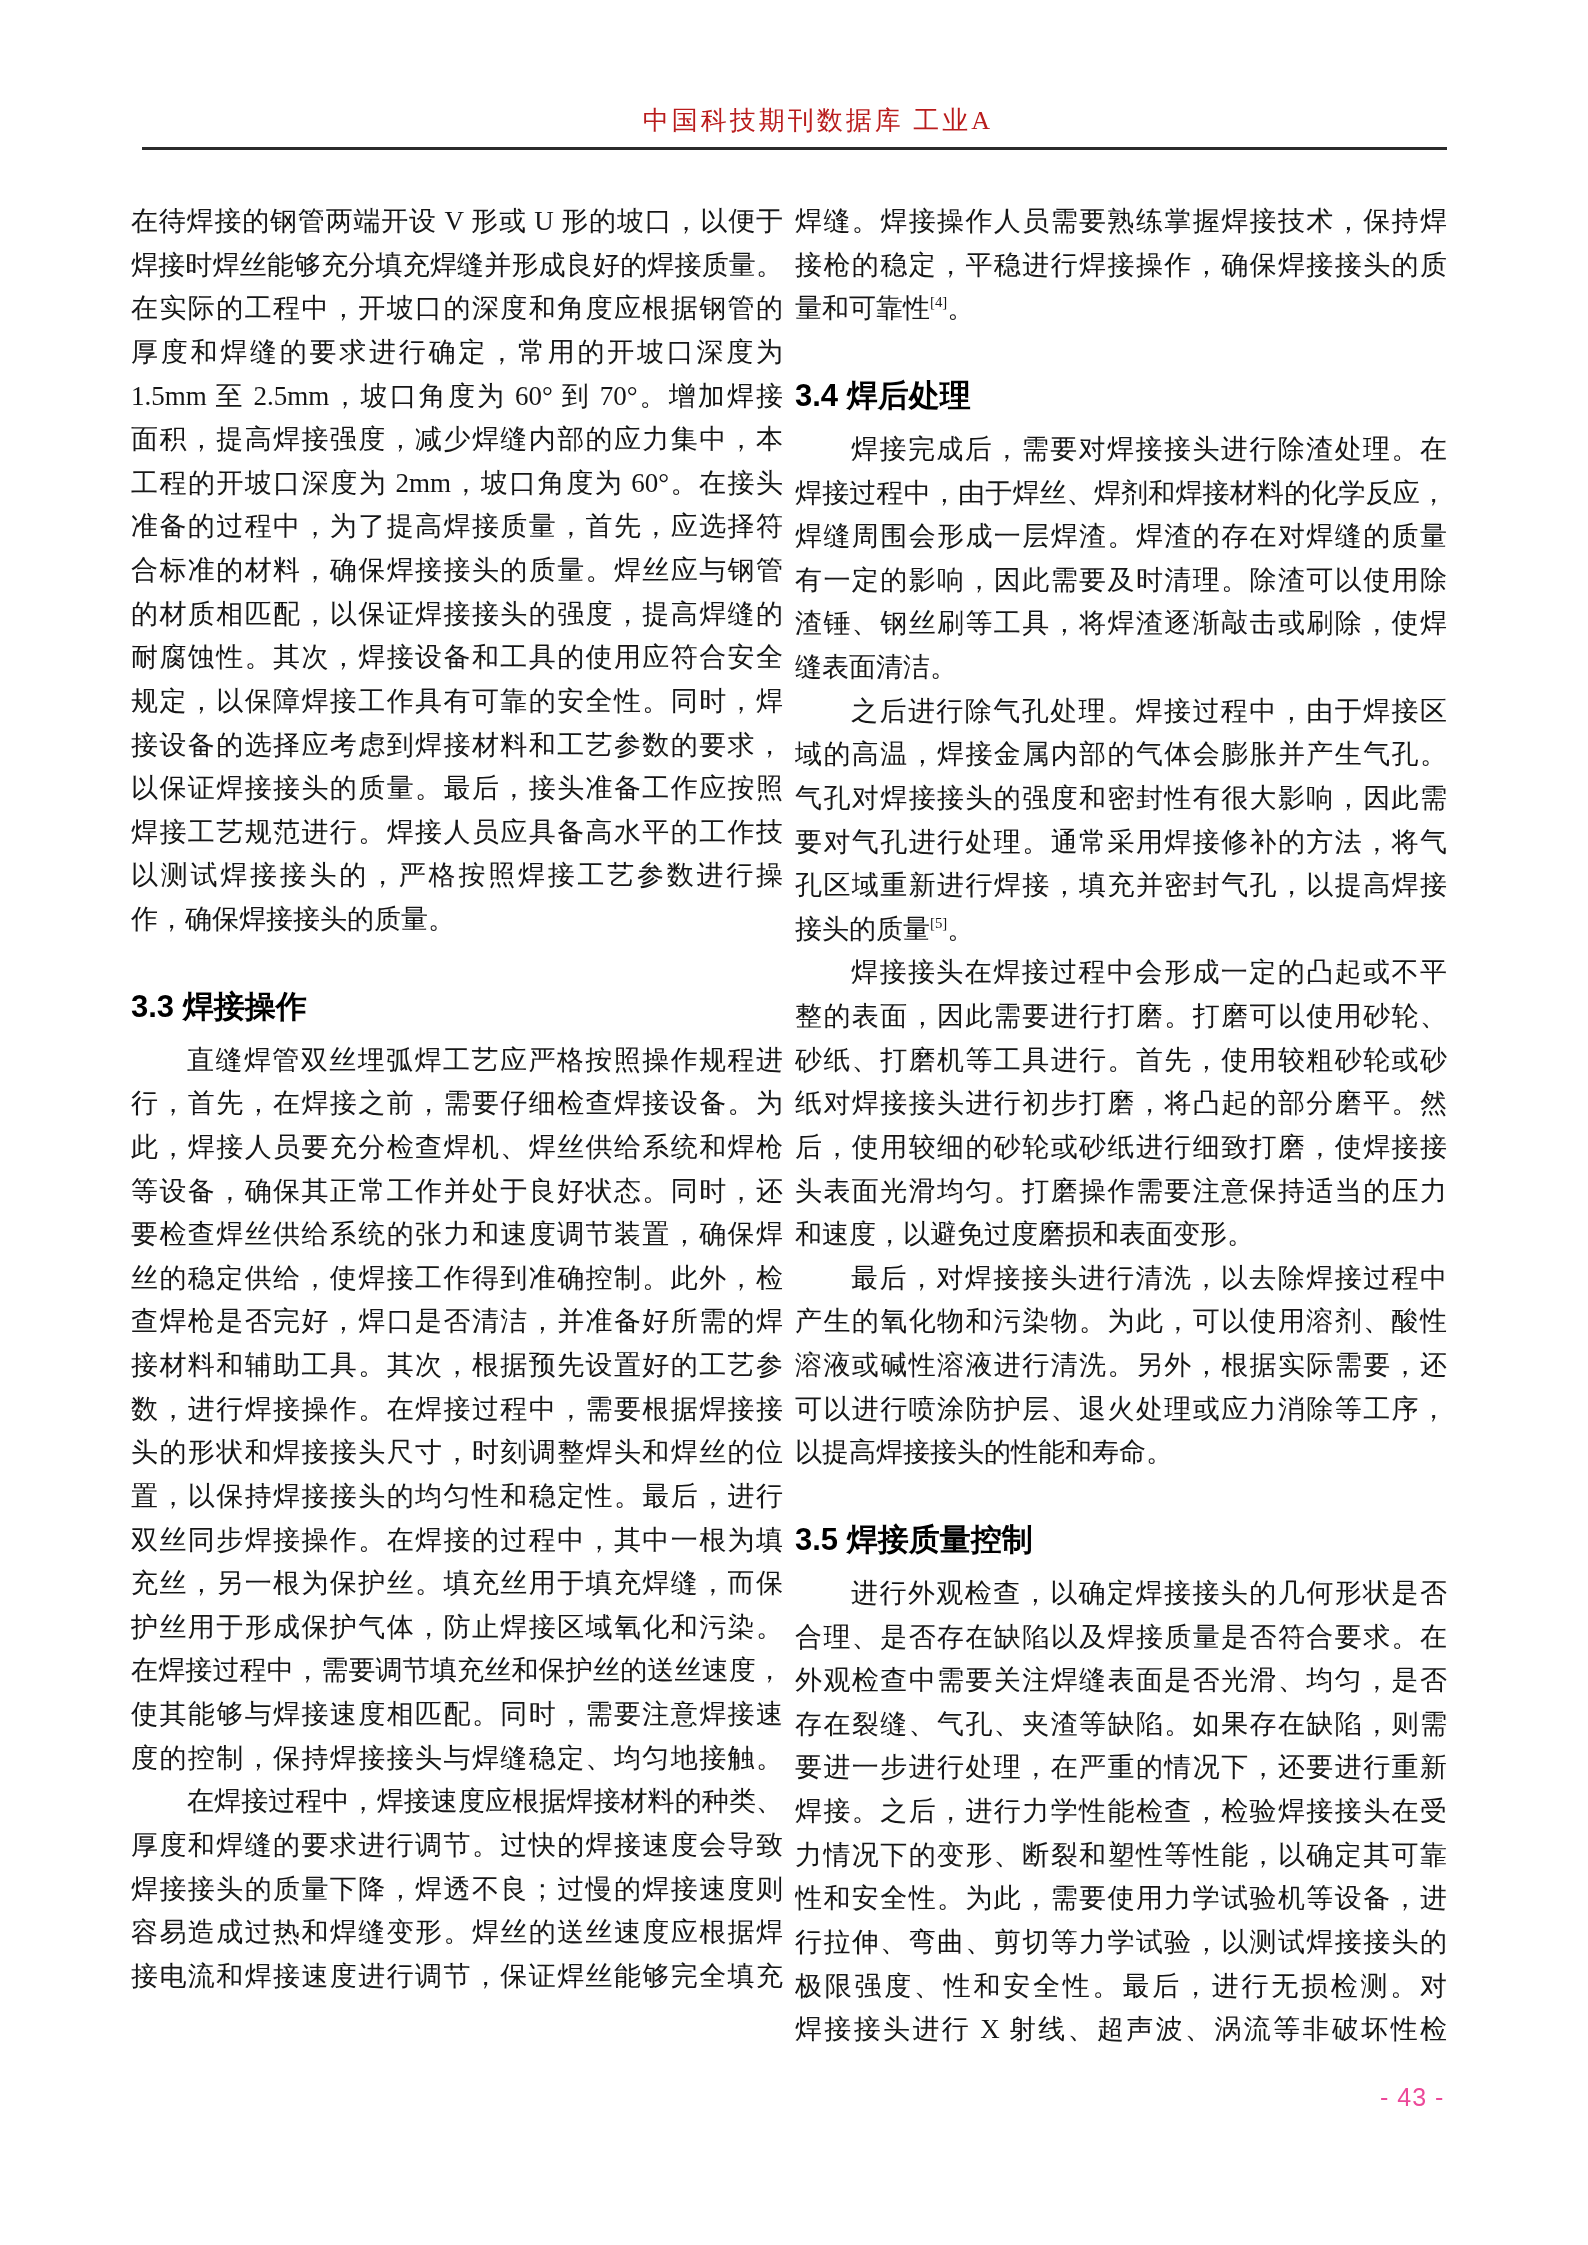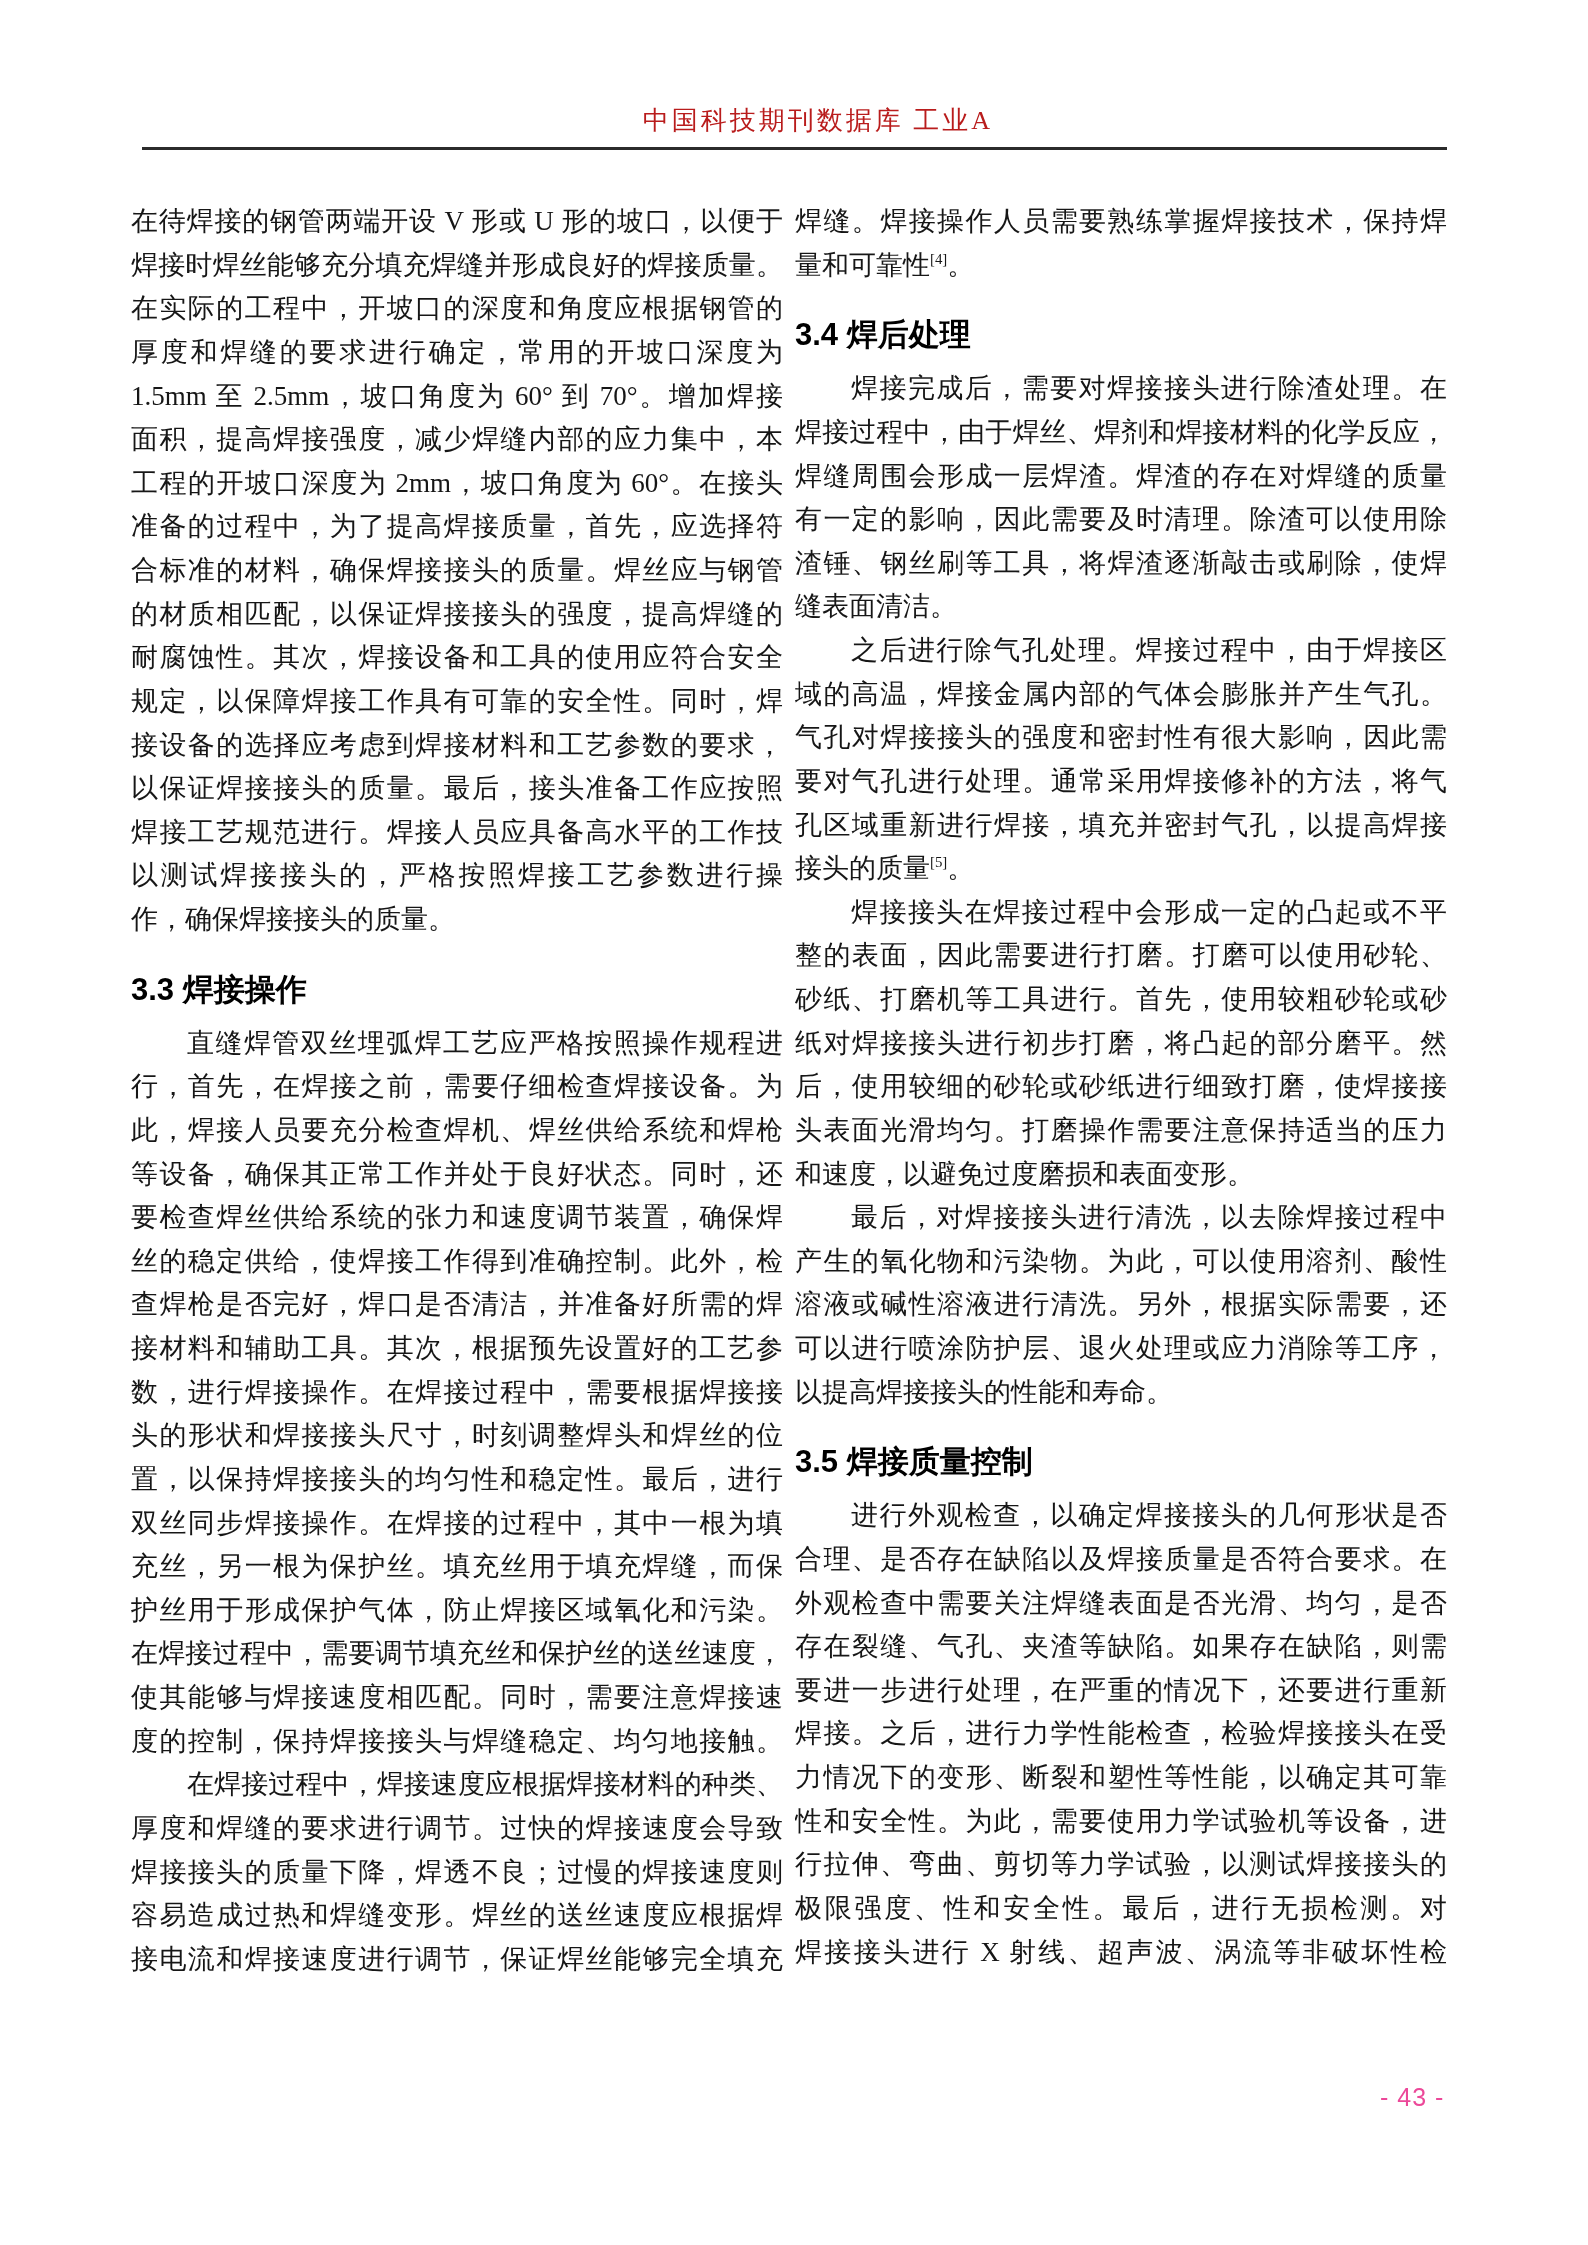--- a/index.html
+++ b/index.html
@@ -31,21 +31,21 @@
     overflow:hidden;white-space:normal;word-break:break-all;
   }
   .line::after{content:"";display:inline-block;width:100%;height:0;}
   .line.natural{text-align:left;}
   .line.natural::after{content:none;}
   .line.indent{padding-left:56px;}
   .heading{
     font-family:"Liberation Sans","DejaVu Sans",sans-serif;
     font-weight:bold;font-size:31px;color:#000;
     height:46px;line-height:46px;
-    margin-top:25px;margin-bottom:9px;
+    margin-top:42px;margin-bottom:9px;
   }
   sup{
     font-size:0.55em;line-height:0;vertical-align:super;
   }
   .page-number{
     position:absolute;top:2083px;left:1380px;
     font-family:"Liberation Sans","DejaVu Sans",sans-serif;
     font-size:25px;color:#ec4899;letter-spacing:1px;
   }
 </style>
@@ -94,20 +94,21 @@
       <div class="line">度的控制，保持焊接接头与焊缝稳定、均匀地接触。</div>
       <div class="line indent">在焊接过程中，焊接速度应根据焊接材料的种类、</div>
       <div class="line">厚度和焊缝的要求进行调节。过快的焊接速度会导致</div>
       <div class="line">焊接接头的质量下降，焊透不良；过慢的焊接速度则</div>
       <div class="line">容易造成过热和焊缝变形。焊丝的送丝速度应根据焊</div>
       <div class="line">接电流和焊接速度进行调节，保证焊丝能够完全填充</div>
     </div>
 
   <div class="col col-right">
       <div class="line">焊缝。焊接操作人员需要熟练掌握焊接技术，保持焊</div>
+      <div class="line">接枪的稳定，平稳进行焊接操作，确保焊接接头的质</div>
       <div class="line natural">量和可靠性<sup>[4]</sup>。</div>
       <div class="heading">3.4 焊后处理</div>
       <div class="line indent">焊接完成后，需要对焊接接头进行除渣处理。在</div>
       <div class="line">焊接过程中，由于焊丝、焊剂和焊接材料的化学反应，</div>
       <div class="line">焊缝周围会形成一层焊渣。焊渣的存在对焊缝的质量</div>
       <div class="line">有一定的影响，因此需要及时清理。除渣可以使用除</div>
       <div class="line">渣锤、钢丝刷等工具，将焊渣逐渐敲击或刷除，使焊</div>
       <div class="line natural">缝表面清洁。</div>
       <div class="line indent">之后进行除气孔处理。焊接过程中，由于焊接区</div>
       <div class="line">域的高温，焊接金属内部的气体会膨胀并产生气孔。</div>

